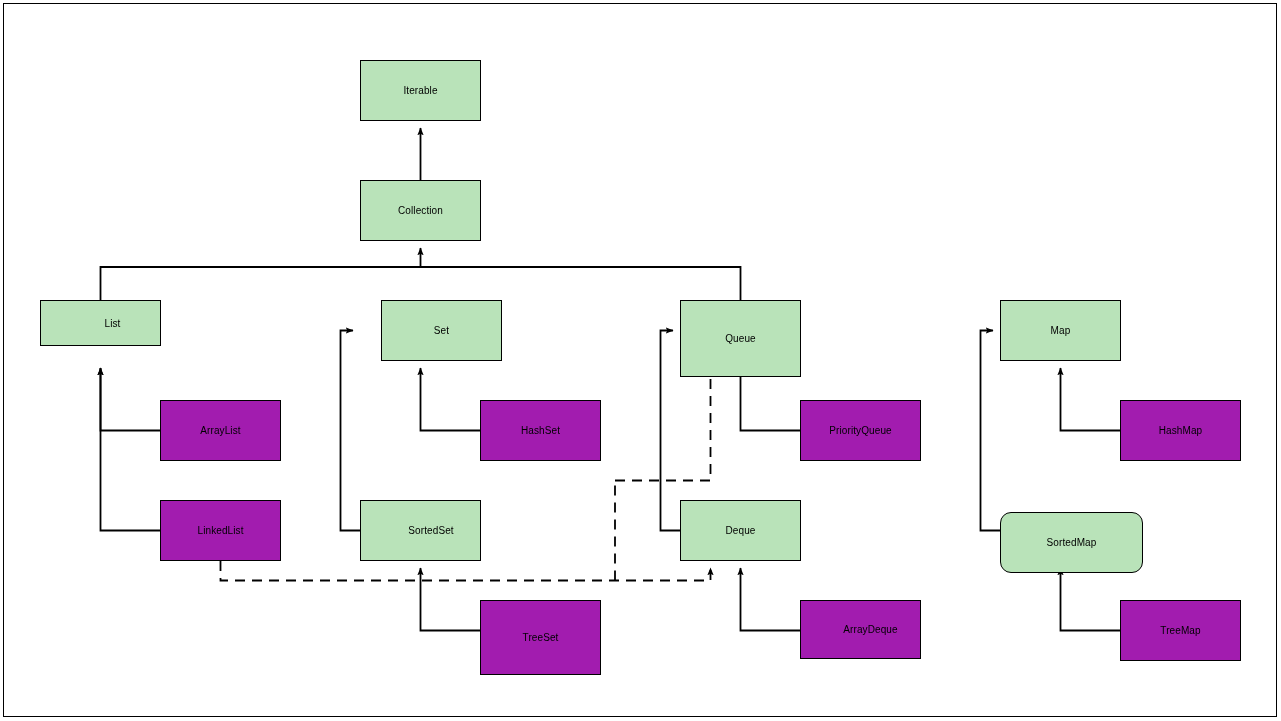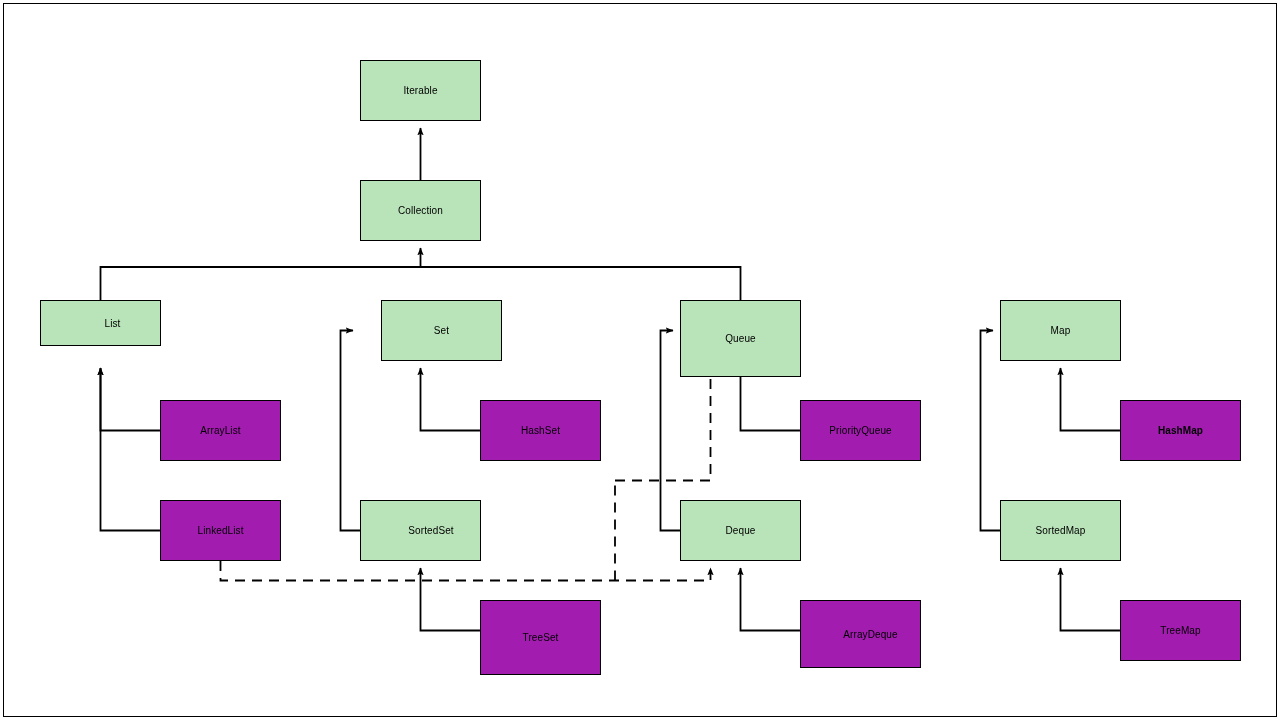--- a/index.html
+++ b/index.html
@@ -106,39 +106,39 @@
       </div>
       <div class="node impl" style="left: 160px; top: 400px; width: 121px; height: 61px;">
         <span class="node-label">ArrayList</span>
       </div>
       <div class="node impl" style="left: 480px; top: 400px; width: 121px; height: 61px;">
         <span class="node-label">HashSet</span>
       </div>
       <div class="node impl" style="left: 800px; top: 400px; width: 121px; height: 61px;">
         <span class="node-label">PriorityQueue</span>
       </div>
-      <div class="node impl" style="left: 1120px; top: 400px; width: 121px; height: 61px; font-weight: bold;">
+      <div class="node impl" style="left: 1120px; top: 400px; width: 121px; height: 61px;">
         <span class="node-label">HashMap</span>
       </div>
       <div class="node impl" style="left: 160px; top: 500px; width: 121px; height: 61px;">
         <span class="node-label">LinkedList</span>
       </div>
       <div class="node iface" style="left: 360px; top: 500px; width: 121px; height: 61px; padding-left: 21px;">
         <span class="node-label">SortedSet</span>
       </div>
       <div class="node iface" style="left: 680px; top: 500px; width: 121px; height: 61px;">
         <span class="node-label">Deque</span>
       </div>
-      <div class="node iface" style="left: 1000px; top: 500px; width: 121px; height: 61px;">
+      <div class="node iface" style="left: 1000px; top: 512px; width: 143px; height: 61px; border-radius: 11px;">
         <span class="node-label">SortedMap</span>
       </div>
       <div class="node impl" style="left: 480px; top: 600px; width: 121px; height: 75px;">
         <span class="node-label">TreeSet</span>
       </div>
-      <div class="node impl" style="left: 800px; top: 600px; width: 121px; height: 68px; padding-left: 20px;">
+      <div class="node impl" style="left: 800px; top: 600px; width: 121px; height: 59px; padding-left: 20px;">
         <span class="node-label">ArrayDeque</span>
       </div>
       <div class="node impl" style="left: 1120px; top: 600px; width: 121px; height: 61px;">
         <span class="node-label">TreeMap</span>
       </div>
     </div>
 
 </div>
 
 </body></html>

